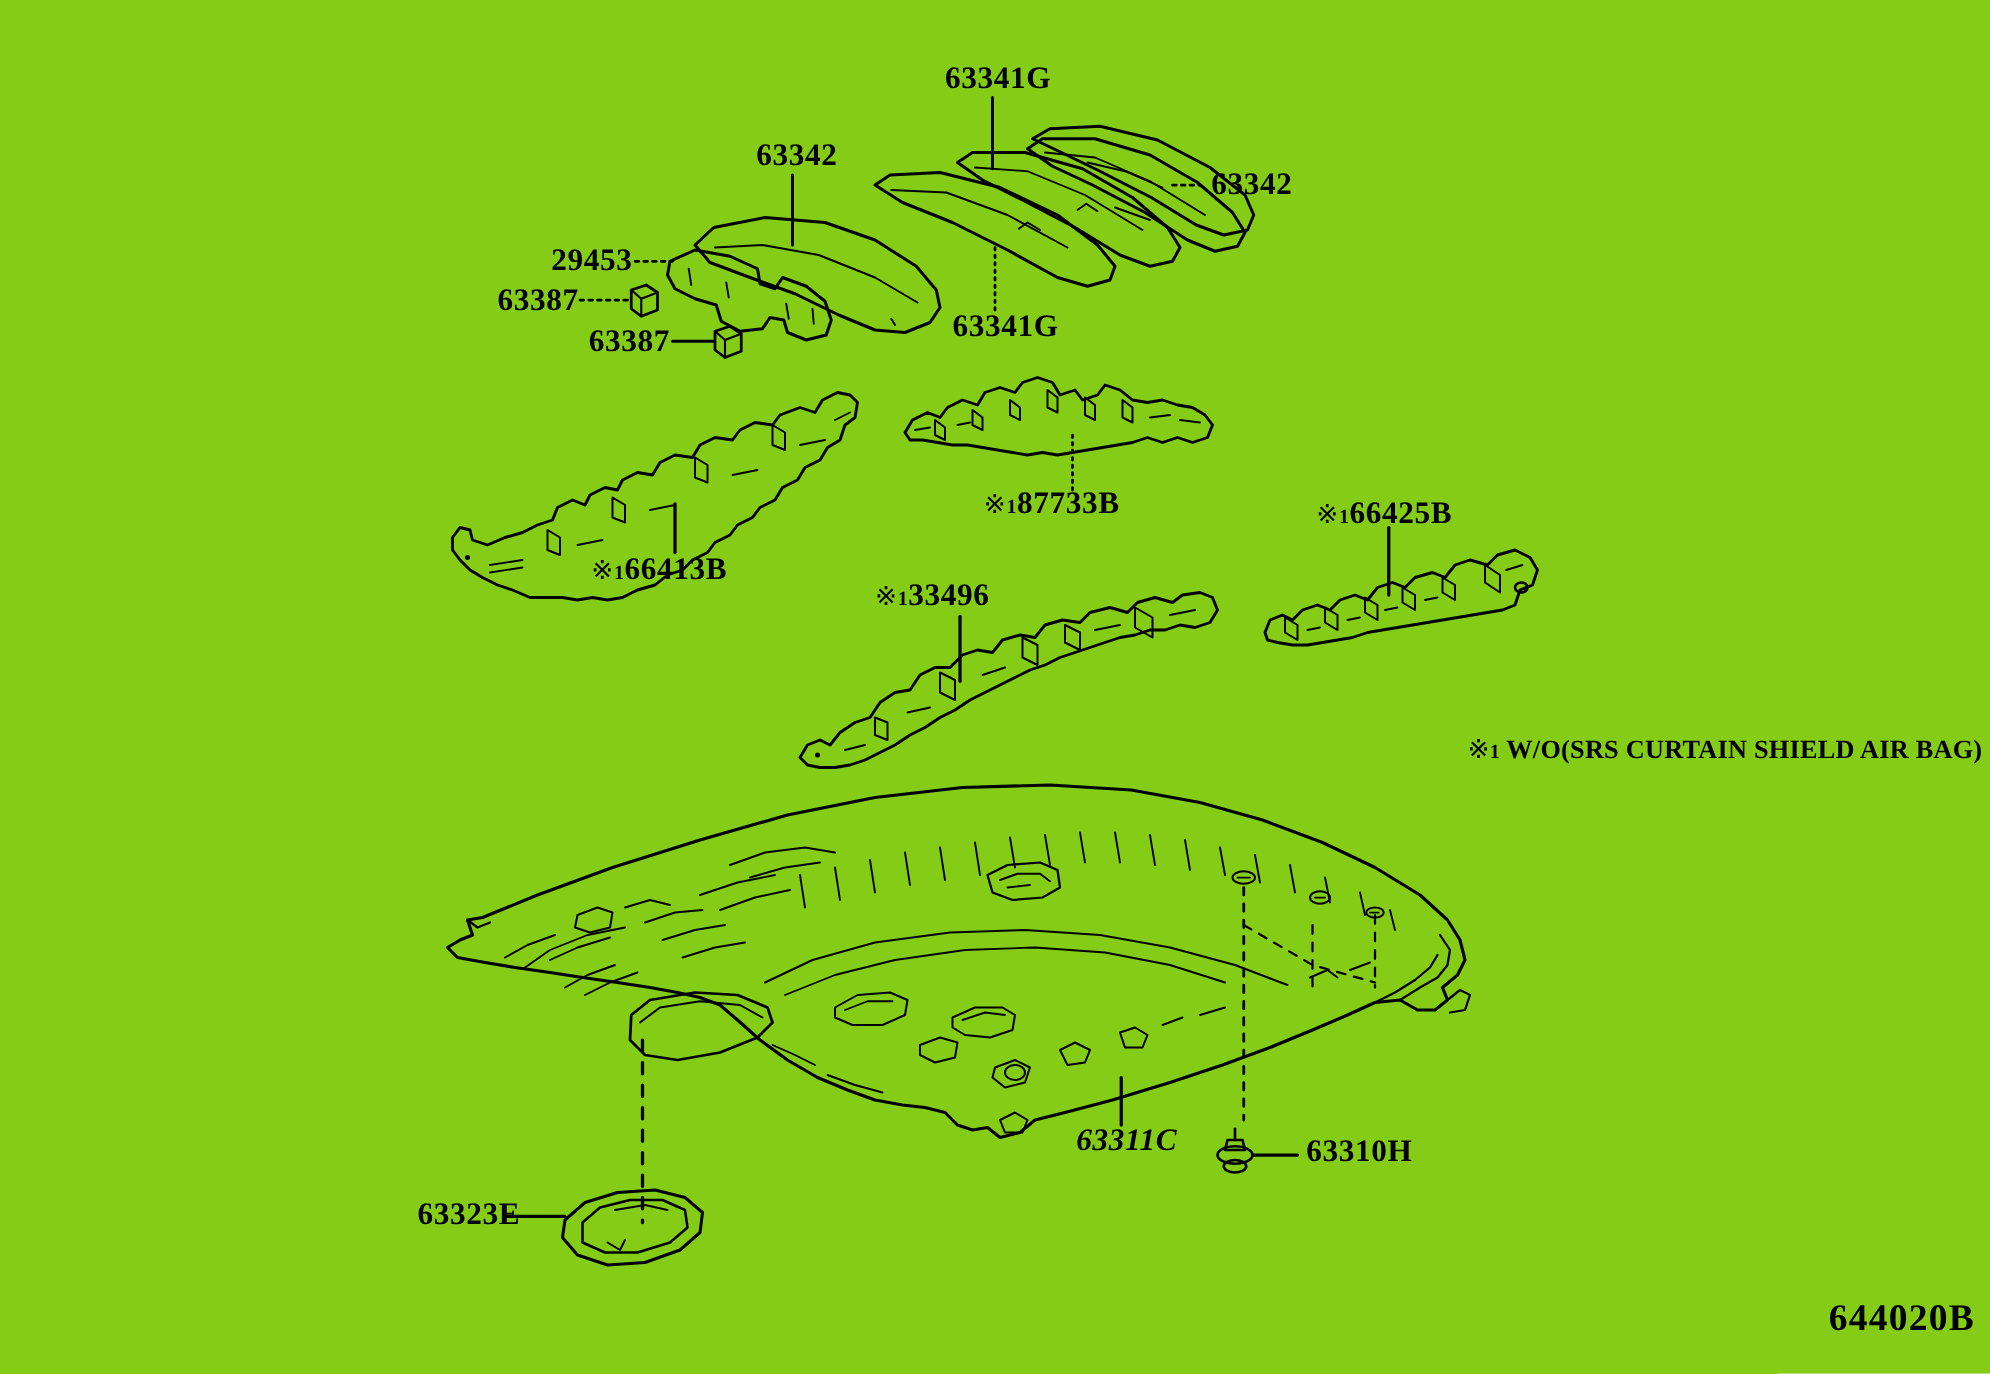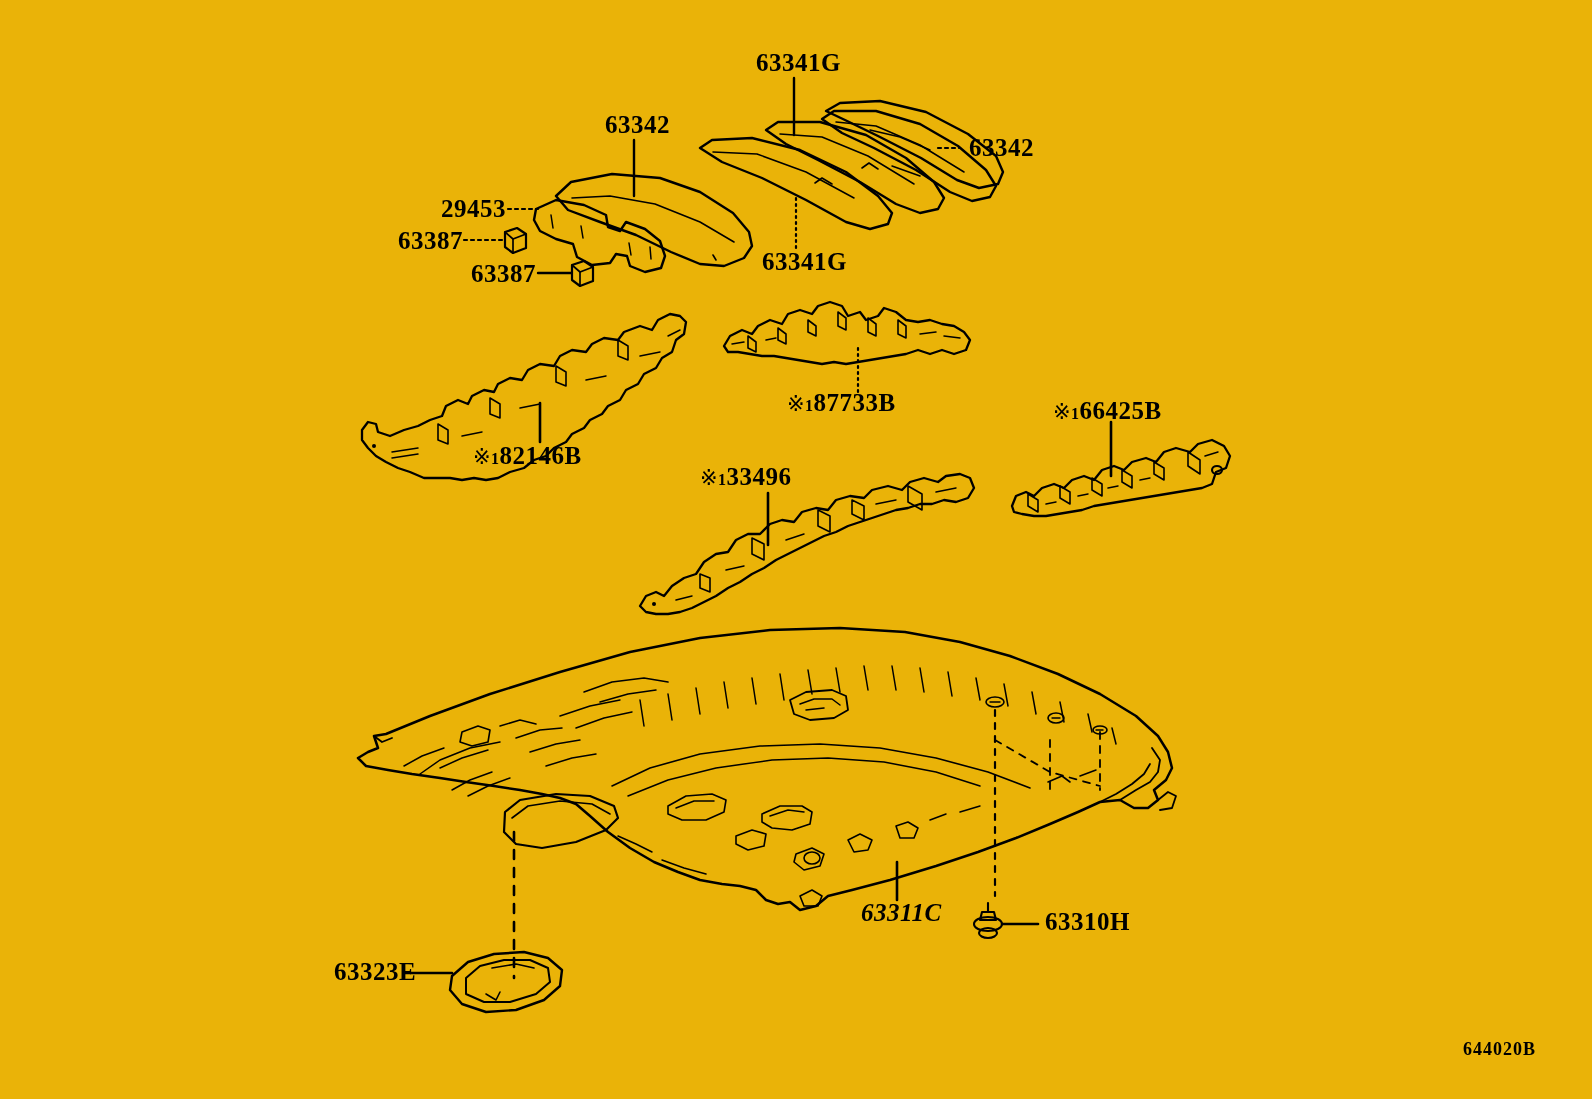--- a/index.html
+++ b/index.html
@@ -7,21 +7,21 @@
     padding: 0;
     background: #ffffff;
   }
   body {
     font-family: "Liberation Sans", sans-serif;
   }
   #page {
     position: relative;
     width: 1592px;
     height: 1099px;
-    background: #eab308;
+    background: #84cc16;
     overflow: hidden;
   }
   #artboard {
     position: absolute;
     inset: 0;
   }
   .lbl {
     position: absolute;
     font-family: "Liberation Serif", serif;
     font-weight: bold;
@@ -31,21 +31,21 @@
     line-height: 1;
   }
   .lbl-num {
     font-size: 25px;
   }
   .lbl-note {
     font-size: 21px;
     letter-spacing: 0.2px;
   }
   .lbl-ref {
-    font-size: 18px;
+    font-size: 30px;
     letter-spacing: 1px;
   }
   .mark {
     font-family: "DejaVu Sans", sans-serif;
     font-weight: normal;
     font-size: 21px;
   }
   .mark-sub {
     font-size: 16px;
     font-family: "Liberation Serif", serif;
@@ -357,35 +357,39 @@
 
   <div class="lbl lbl-num" style="left:441px; top:196px;">29453</div>
 
   <div class="lbl lbl-num" style="left:398px; top:228px;">63387</div>
 
   <div class="lbl lbl-num" style="left:471px; top:261px;">63387</div>
 
   <div class="lbl lbl-num" style="left:762px; top:249px;">63341G</div>
 
   <div class="lbl lbl-num" style="left:473px; top:443px;">
-    <span class="mark">※</span><span class="mark-sub">1</span><span>82146B</span>
+    <span class="mark">※</span><span class="mark-sub">1</span><span>66413B</span>
   </div>
 
   <div class="lbl lbl-num" style="left:787px; top:390px;">
     <span class="mark">※</span><span class="mark-sub">1</span><span>87733B</span>
   </div>
 
   <div class="lbl lbl-num" style="left:1053px; top:398px;">
     <span class="mark">※</span><span class="mark-sub">1</span><span>66425B</span>
   </div>
 
   <div class="lbl lbl-num" style="left:700px; top:464px;">
     <span class="mark">※</span><span class="mark-sub">1</span><span>33496</span>
   </div>
 
+  <div class="lbl lbl-note" style="left:1174px; top:589px;">
+    <span class="mark">※</span><span class="mark-sub">1</span>
+    <span>W/O(SRS CURTAIN SHIELD AIR BAG)</span>
+  </div>
 
   <div class="lbl lbl-num" style="left:861px; top:900px;font-style:italic;">63311C</div>
 
   <div class="lbl lbl-num" style="left:1045px; top:909px;">63310H</div>
 
   <div class="lbl lbl-num" style="left:334px; top:959px;">63323E</div>
 
   <div class="lbl lbl-ref" style="left:1463px; top:1040px;">644020B</div>
 
 </div>

